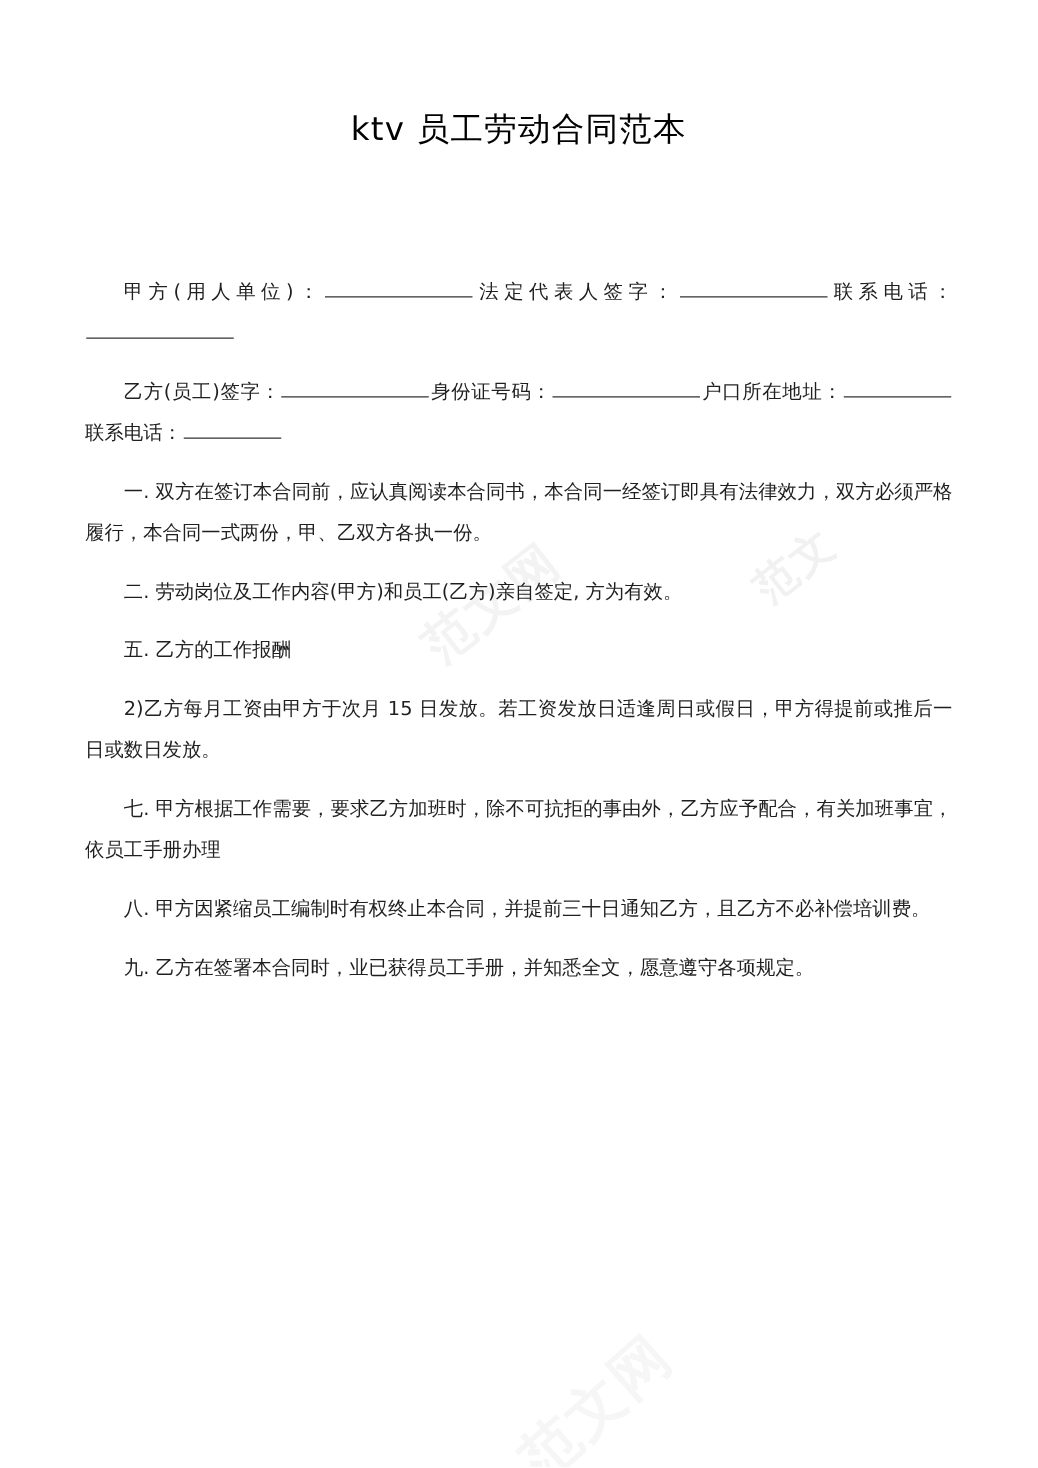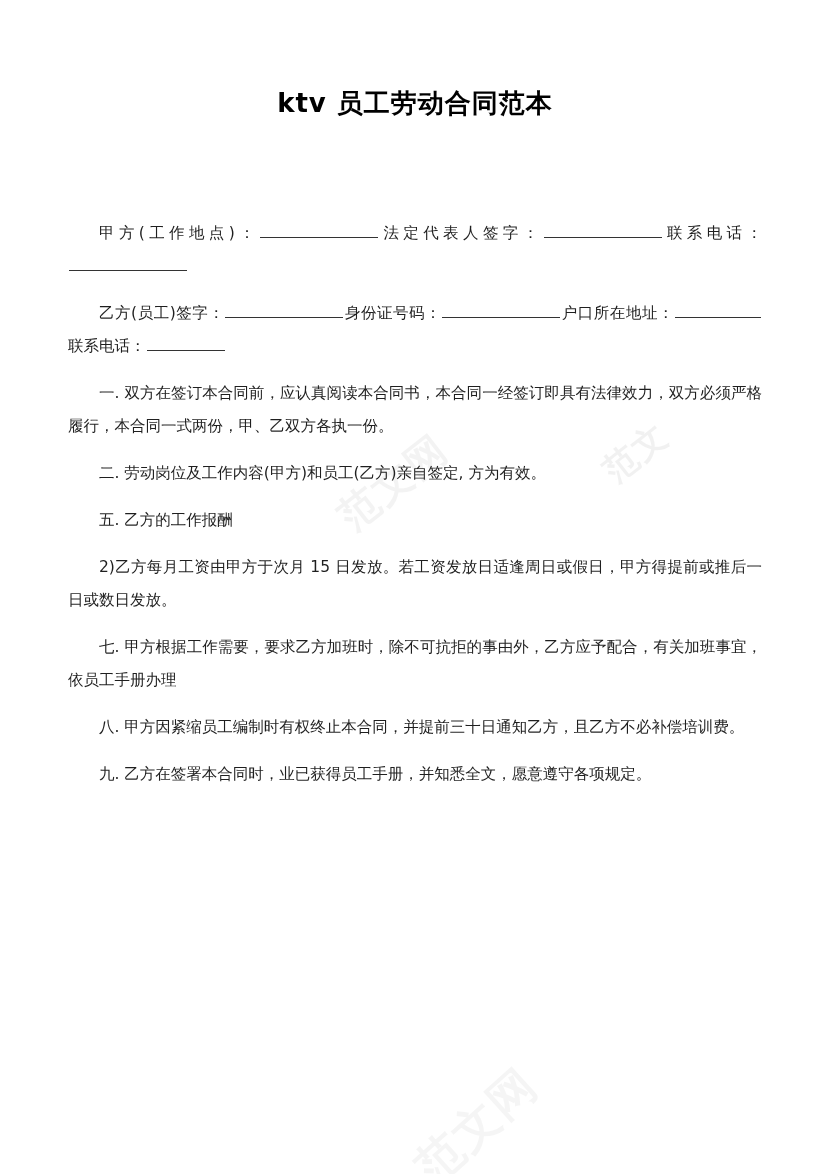--- a/index.html
+++ b/index.html
@@ -61,21 +61,21 @@
   .content {
     position: relative;
     z-index: 1;
     padding: 0 68px;
   }
   .doc-title {
     margin: 0;
     padding-top: 86px;
     text-align: center;
     font-size: 26px;
-    font-weight: 700;
+    font-weight: 400;
     letter-spacing: 1px;
     color: #000000;
   }
   .title-gap {
     height: 96px;
   }
 
   .para {
     margin: 0 0 0 0;
     padding: 0 0 14px 0;
@@ -111,21 +111,21 @@
     <div class="wm wm-b">范文</div>
     <div class="wm wm-c">范文网</div>
   </div>
 
   <div class="content">
 
     <h1 class="doc-title">ktv 员工劳动合同范本</h1>
 
     <div class="title-gap"></div>
 
-    <p class="para"><span>甲方(工作地点)：</span><span class="blank"></span><span>法定代表人签字：</span><span class="blank"></span><span>联系电话：</span><span class="blank"></span></p>
+    <p class="para"><span>甲方(用人单位)：</span><span class="blank"></span><span>法定代表人签字：</span><span class="blank"></span><span>联系电话：</span><span class="blank"></span></p>
 
     <p class="para"><span>乙方(员工)签字：</span><span class="blank"></span><span>身份证号码：</span><span class="blank"></span><span>户口所在地址：</span><span class="blank short"></span><span>联系电话：</span><span class="blank tiny"></span></p>
 
     <p class="para">一. 双方在签订本合同前，应认真阅读本合同书，本合同一经签订即具有法律效力，双方必须严格履行，本合同一式两份，甲、乙双方各执一份。</p>
     <p class="para">二. 劳动岗位及工作内容(甲方)和员工(乙方)亲自签定, 方为有效。</p>
     <p class="para">五. 乙方的工作报酬</p>
     <p class="para">2)乙方每月工资由甲方于次月 15 日发放。若工资发放日适逢周日或假日，甲方得提前或推后一日或数日发放。</p>
     <p class="para">七. 甲方根据工作需要，要求乙方加班时，除不可抗拒的事由外，乙方应予配合，有关加班事宜，依员工手册办理</p>
     <p class="para">八. 甲方因紧缩员工编制时有权终止本合同，并提前三十日通知乙方，且乙方不必补偿培训费。</p>
     <p class="para">九. 乙方在签署本合同时，业已获得员工手册，并知悉全文，愿意遵守各项规定。</p>

